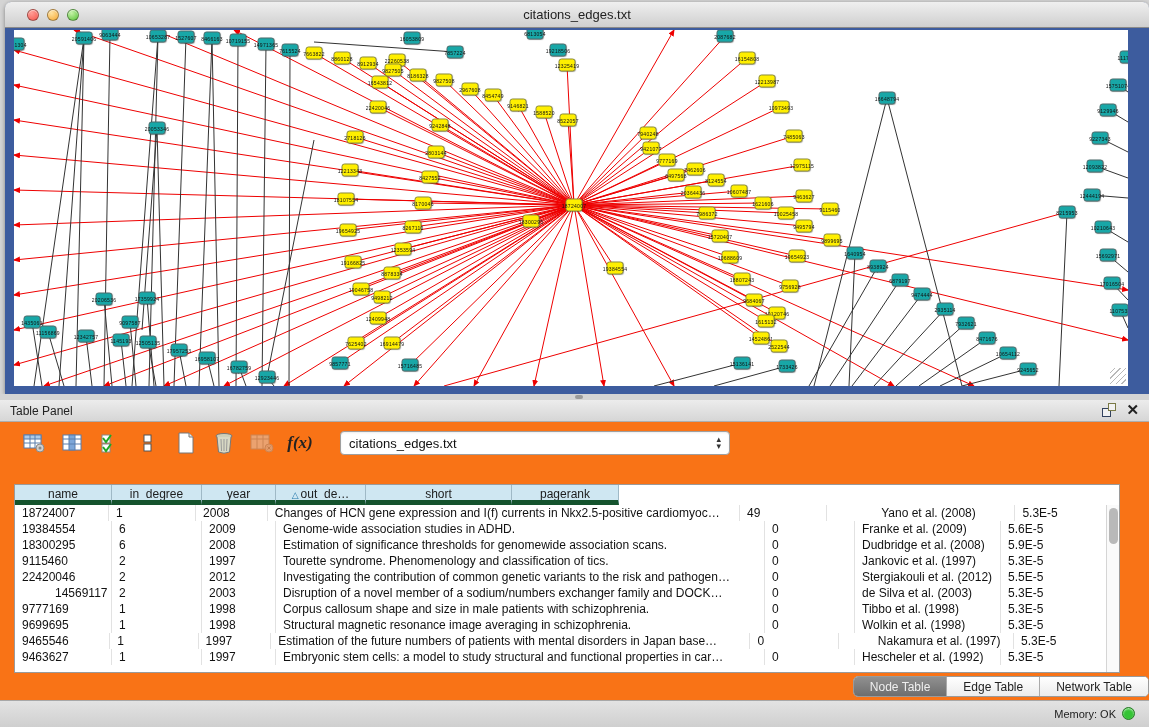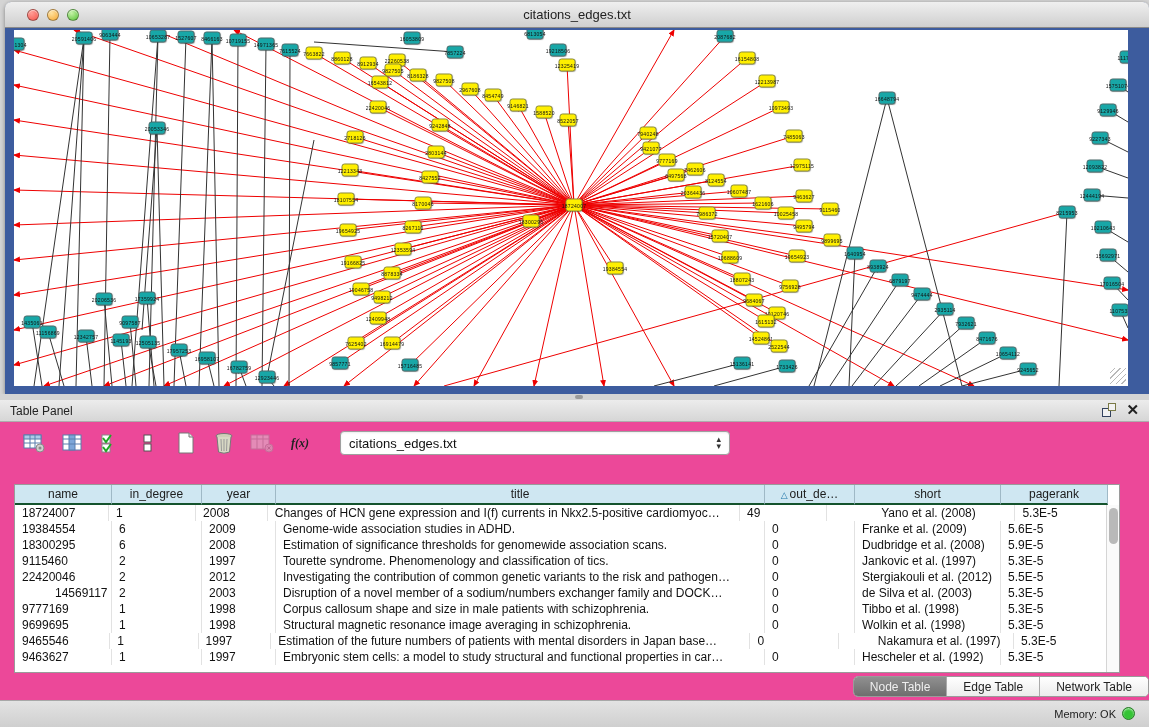--- a/index.html
+++ b/index.html
@@ -25,44 +25,44 @@
   .n-y { background:#ffef00; border-color:#8f8f3a; }
   .n-t { background:#18a7a7; border-color:#4c6d6d; }
   .grip { position:absolute; right:2px; bottom:2px; width:16px; height:16px;
     background:repeating-linear-gradient(135deg,transparent 0 3px,#b9b9b9 3px 4px); }
 
   
   .splitter { position:absolute; left:0; top:394px; width:1149px; height:6px; background:#d4d4d4; }
   .splitter .handle { position:absolute; left:50%; top:1px; width:8px; height:4px; background:#9a9a9a; border-radius:2px; }
 
   
-  .table-panel { position:absolute; left:0; top:400px; width:1149px; height:300px; background:#ec4899; }
+  .table-panel { position:absolute; left:0; top:400px; width:1149px; height:300px; background:#f97316; }
   .tp-titlebar { position:relative; height:22px; background:linear-gradient(#ececec,#d6d6d6); border-bottom:1px solid #adadad; }
   .tp-title { position:absolute; left:10px; top:4px; font-size:12px; color:#222; }
   .tp-icons { position:absolute; right:10px; top:3px; display:flex; gap:10px; align-items:center; }
   .float-ico { position:relative; width:14px; height:14px; }
   .float-ico i { position:absolute; border:1.5px solid #7a7a46; background:#f2f2f2; }
   .float-ico i:first-child { left:0; bottom:0; width:9px; height:9px; border-color:#33425e; }
   .float-ico i:last-child { right:0; top:0; width:8px; height:8px; }
   .close-x { font-size:15px; font-weight:bold; color:#222; line-height:14px; cursor:default; }
 
   .tp-toolbar { position:relative; height:42px; display:flex; align-items:center; gap:14px; padding-left:22px; }
   .tb-ico { width:24px; height:24px; display:flex; align-items:center; justify-content:center; }
-  .fx { font-family:"Liberation Serif",serif; font-style:italic; font-weight:bold; font-size:12px; color:#222; }
+  .fx { font-family:"Liberation Serif",serif; font-style:italic; font-weight:bold; font-size:17px; color:#222; }
   .combo { margin-left:14px; width:390px; height:24px; background:#fff; border:1px solid #9f9f9f;
     border-radius:4px; display:flex; align-items:center; padding:0 8px; font-size:13px; color:#111;
     box-shadow:inset 0 1px 2px rgba(0,0,0,.08); }
   .combo .arrows { margin-left:auto; font-size:9px; line-height:7px; color:#333; text-align:center; }
 
   .tbl-outer { position:absolute; left:14px; top:84px; width:1106px; height:189px;
     background:#fff; border:1px solid #9a9a9a; overflow:hidden; }
   .tbl-scroll { position:absolute; right:0; top:20px; bottom:0; width:13px; background:#fafafa; border-left:1px solid #d5d5d5; }
   .tbl-thumb { position:absolute; left:2px; top:3px; width:9px; height:36px; background:#b9b9b9; border-radius:5px; }
   .thead { display:flex; height:20px; }
-  .th { background:#cfe7f2; border-right:1px solid #9fb9c6; border-bottom:2px solid #14532d;
+  .th { background:#cfe7f2; border-right:1px solid #9fb9c6; border-bottom:5px solid #14532d;
     font-size:12px; color:#1c1c1c; text-align:center; line-height:19px; overflow:hidden; white-space:nowrap; }
   .th .sort { color:#2277aa; font-size:9px; margin-right:2px; }
   .trow { display:flex; height:16px; }
   .td { font-size:12px; color:#111; line-height:16px; padding-left:7px; overflow:hidden;
     white-space:nowrap; border-right:1px solid #e2e2e2; }
 
   .tabs-row { position:absolute; left:0; top:276px; width:1149px; display:flex; justify-content:flex-end; }
   .seg { display:flex; border:1px solid #9a9a9a; border-radius:5px; overflow:hidden; background:#fff; height:21px; }
   .seg .tab { padding:0 16px; font-size:12px; line-height:20px; color:#222;
     background:linear-gradient(#ffffff,#ececec); border-right:1px solid #aaaaaa; }
@@ -682,21 +682,20 @@
         <span>citations_edges.txt</span>
         <span class="arrows">▴<br>▾</span>
       </div>
     </div>
 
     <div class="tbl-outer">
       <div class="thead" id="thead">
           <div class="th" style="width: 97px;">name</div>
           <div class="th" style="width: 90px;">in_degree</div>
           <div class="th" style="width: 74px;">year</div>
-          <div class="th" style="width: 489px;">title</div>
           <div class="th" style="width: 90px;"><span class="sort">△</span>out_de…</div>
           <div class="th" style="width: 146px;">short</div>
           <div class="th" style="width: 107px;">pagerank</div>
         </div>
       <div id="tbody">
           <div class="trow">
             <div class="td" style="width: 97px;">18724007</div>
             <div class="td" style="width: 90px;">1</div>
             <div class="td" style="width: 74px;">2008</div>
             <div class="td" style="width: 489px;">Changes of HCN gene expression and I(f) currents in Nkx2.5-positive cardiomyoc…</div>

